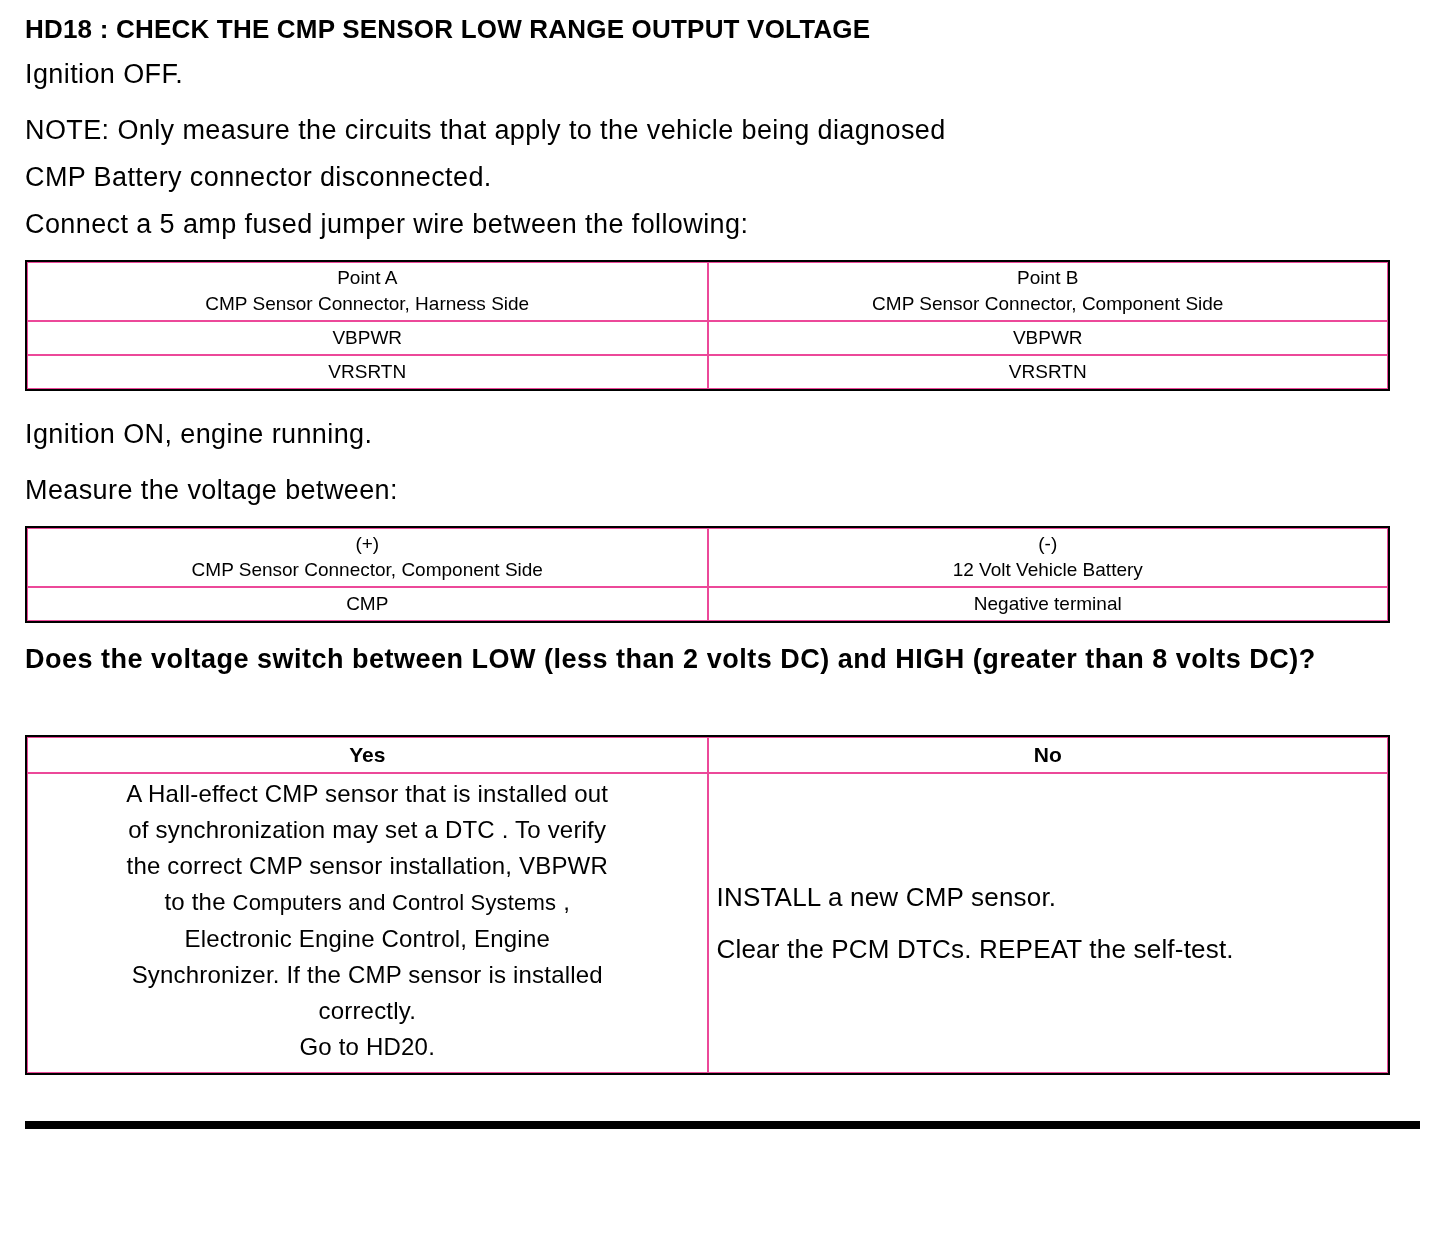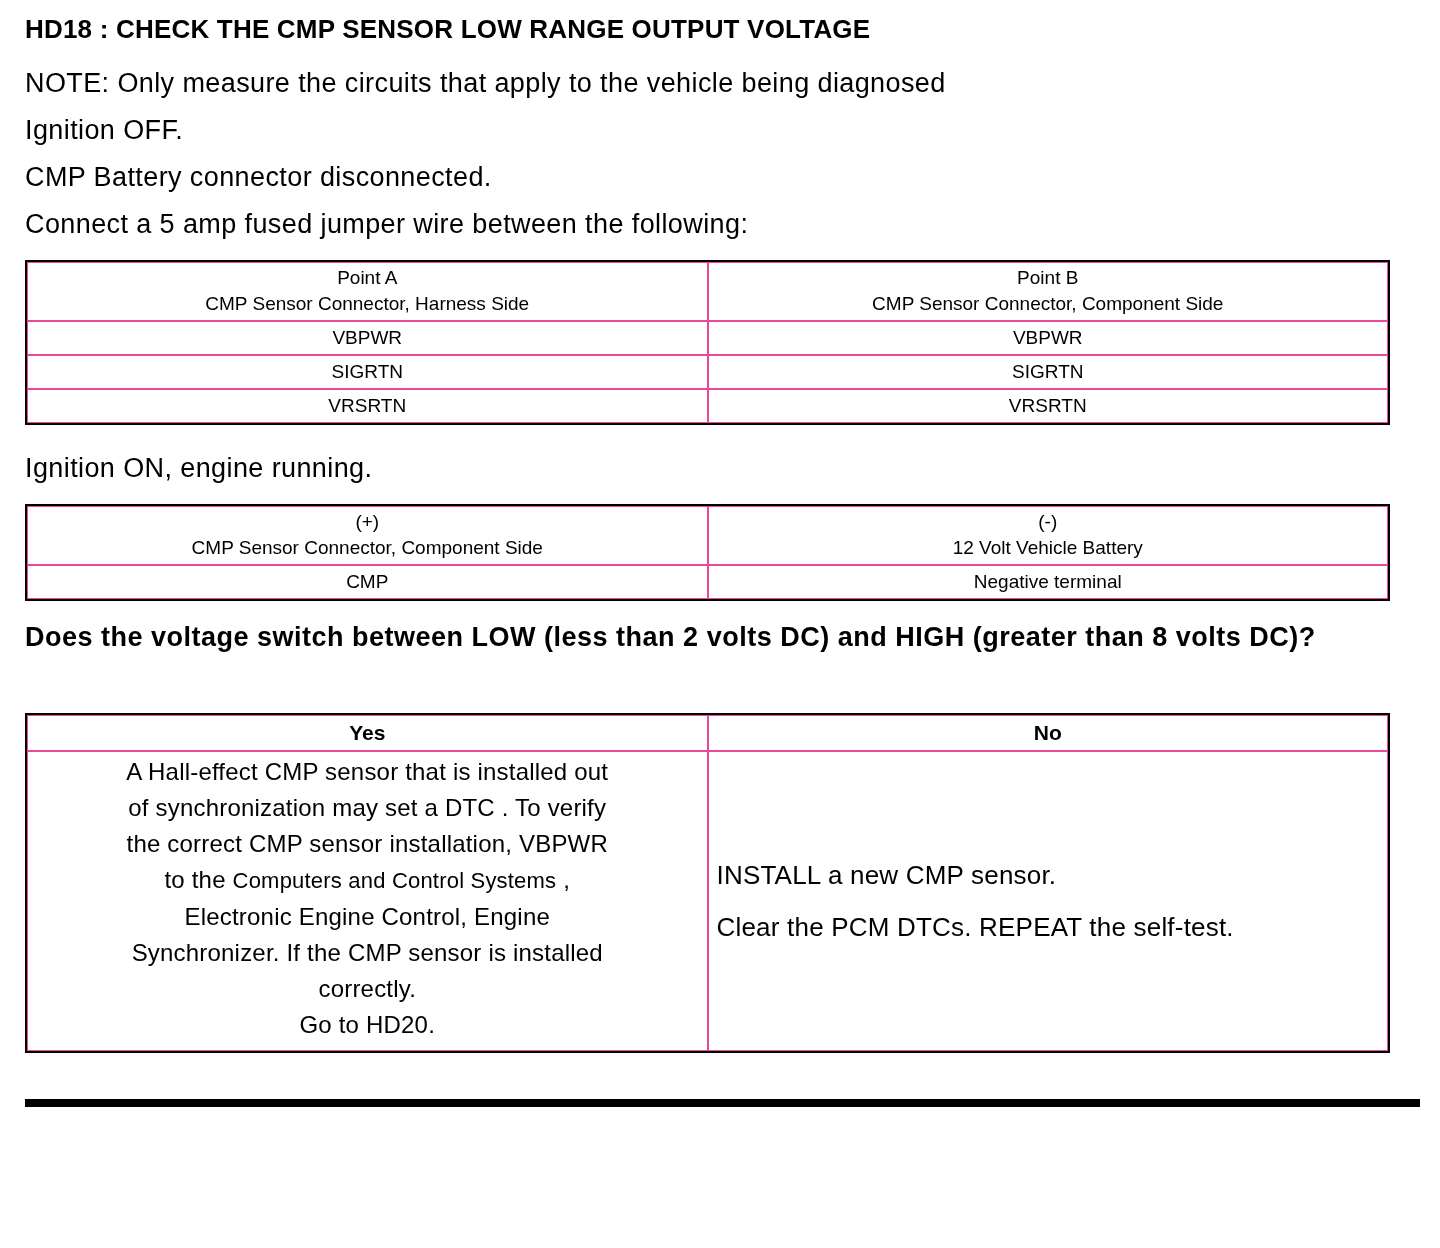--- a/index.html
+++ b/index.html
@@ -104,53 +104,50 @@
   }
 </style>
 </head>
 <body>
 
 <div class="page">
   <div class="content">
 
     <h1 class="title">HD18 : CHECK THE CMP SENSOR LOW RANGE OUTPUT VOLTAGE</h1>
 
+    <p class="stmt">Ignition OFF.</p>
     <p class="stmt first">NOTE: Only measure the circuits that apply to the vehicle being diagnosed</p>
-    <p class="stmt">Ignition OFF.</p>
     <p class="stmt">CMP Battery connector disconnected.</p>
     <p class="stmt">Connect a 5 amp fused jumper wire between the following:</p>
 
     <table class="dtable jumper">
       <tbody>
         <tr>
           <th>
             <div class="hdr-line">Point A</div>
             <div class="hdr-line">CMP Sensor Connector, Harness Side</div>
           </th>
           <th>
             <div class="hdr-line">Point B</div>
             <div class="hdr-line">CMP Sensor Connector, Component Side</div>
           </th>
         </tr>
         <tr>
           <td>VBPWR</td>
           <td>VBPWR</td>
         </tr>
         <tr>
-          <td>SIGRTN</td>
-          <td>SIGRTN</td>
-        </tr>
-        <tr>
           <td>VRSRTN</td>
           <td>VRSRTN</td>
         </tr>
       </tbody>
     </table>
 
     <p class="stmt after-table">Ignition ON, engine running.</p>
+    <p class="stmt measure">Measure the voltage between:</p>
 
     <table class="dtable voltage">
       <tbody>
         <tr>
           <th>
             <div class="hdr-line">(+)</div>
             <div class="hdr-line">CMP Sensor Connector, Component Side</div>
           </th>
           <th>
             <div class="hdr-line">(-)</div>

